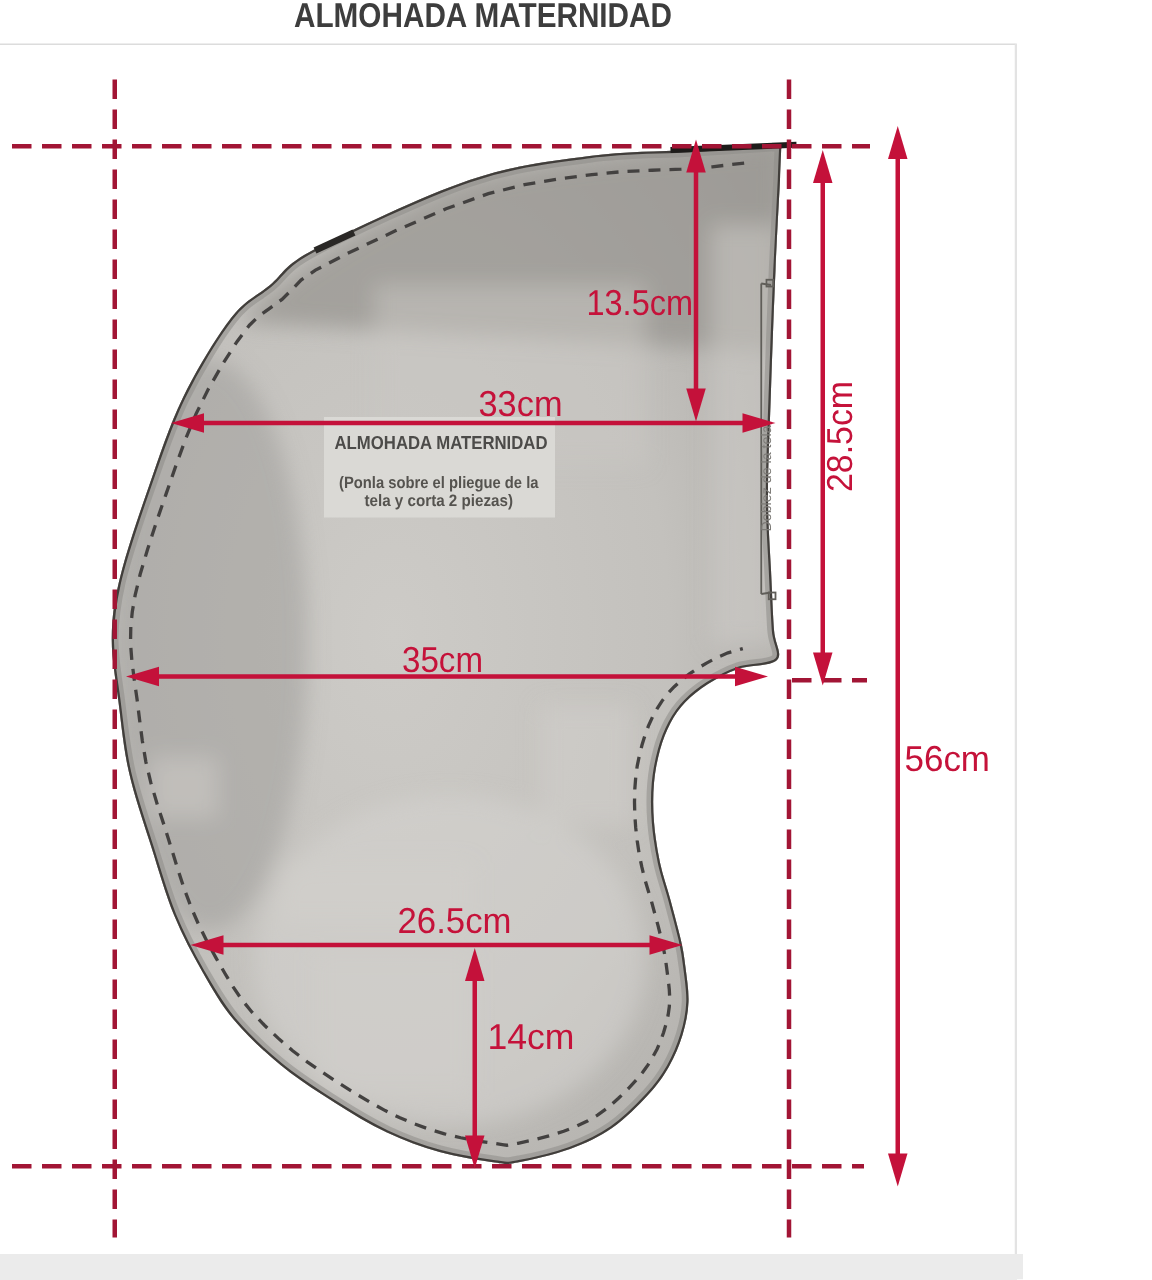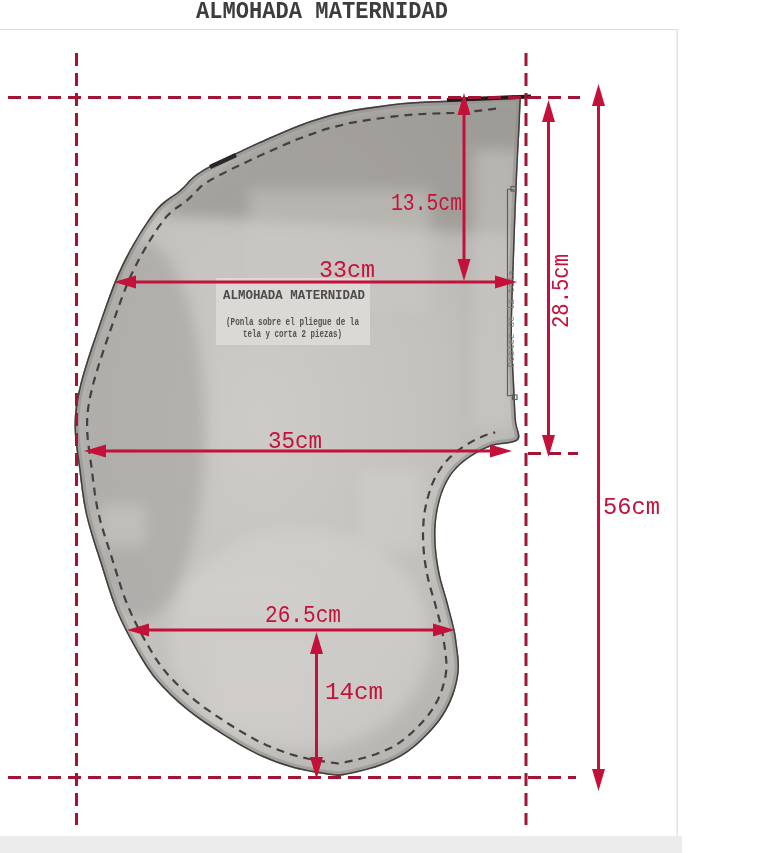--- a/index.html
+++ b/index.html
@@ -1,17 +1,17 @@
 <!DOCTYPE html>
 <html><head>
 <meta charset="utf-8">
 <style>
 html,body{margin:0;padding:0;background:#ffffff;}
 #page{position:relative;width:768px;height:853px;overflow:hidden;
-  font-family:Liberation Mono, monospace;}
+  font-family:Liberation Sans, sans-serif;}
 svg{display:block;}
 </style>
 </head>
 <body>
 <div id="page">
 <svg width="768" height="853" viewBox="0 0 768 853">
 <defs>
 <radialGradient id="fabric" cx="0.42" cy="0.48" r="0.75">
   <stop offset="0" stop-color="#cdcbc7"></stop>
   <stop offset="0.55" stop-color="#c3c1bd"></stop>

